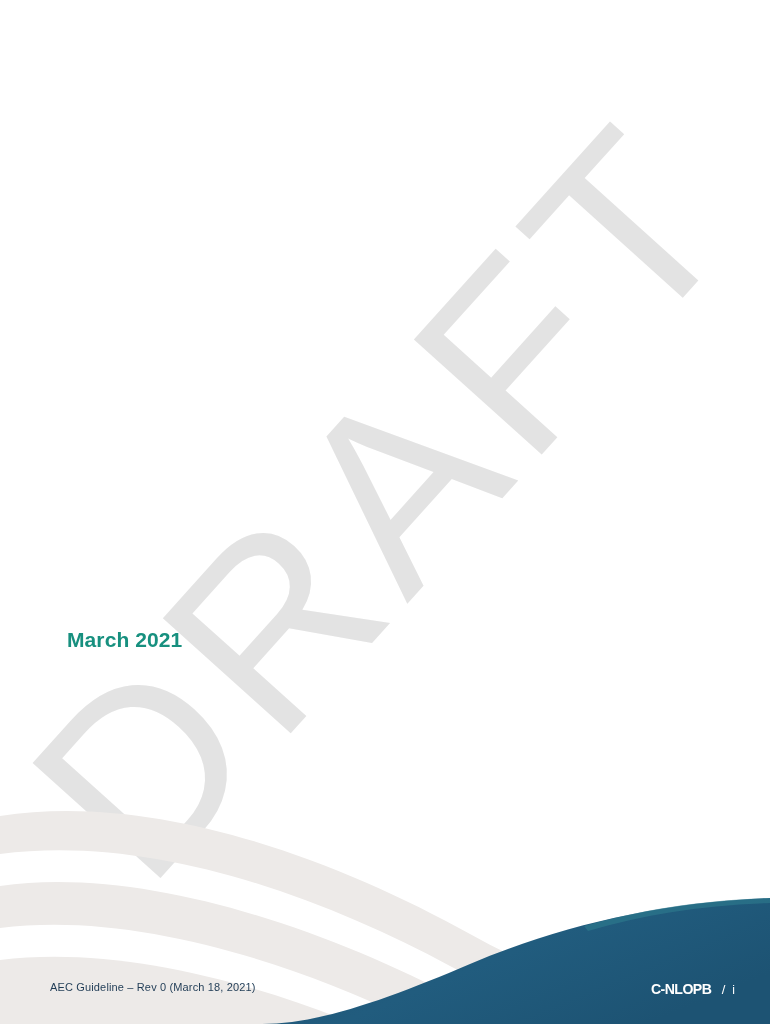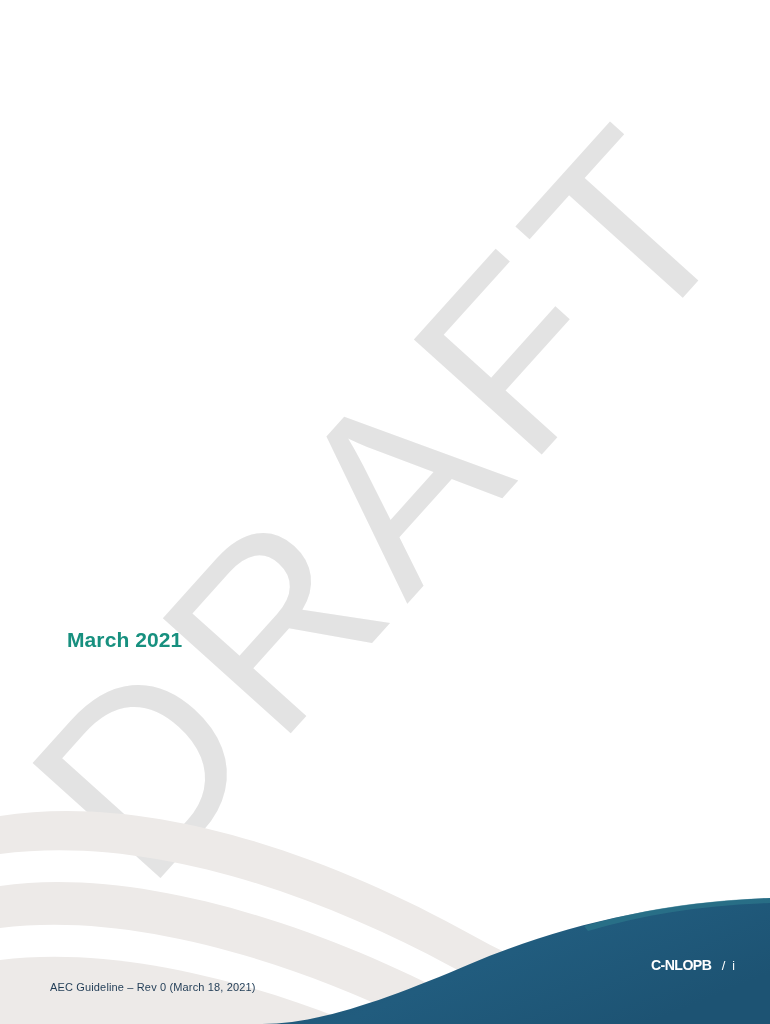--- a/index.html
+++ b/index.html
@@ -102,21 +102,21 @@
     color: #1f3council;
     color: #1f3b55;
     letter-spacing: 0.15px;
     z-index: 5;
     white-space: nowrap;
   }
 
   .brand-mark {
     position: absolute;
     right: 35px;
-    top: 956px;
+    top: 980px;
     z-index: 5;
     display: flex;
     align-items: baseline;
     gap: 7px;
     white-space: nowrap;
   }
   .brand-logo {
     font-family: "Liberation Sans", sans-serif;
     font-size: 15px;
     font-weight: 700;

